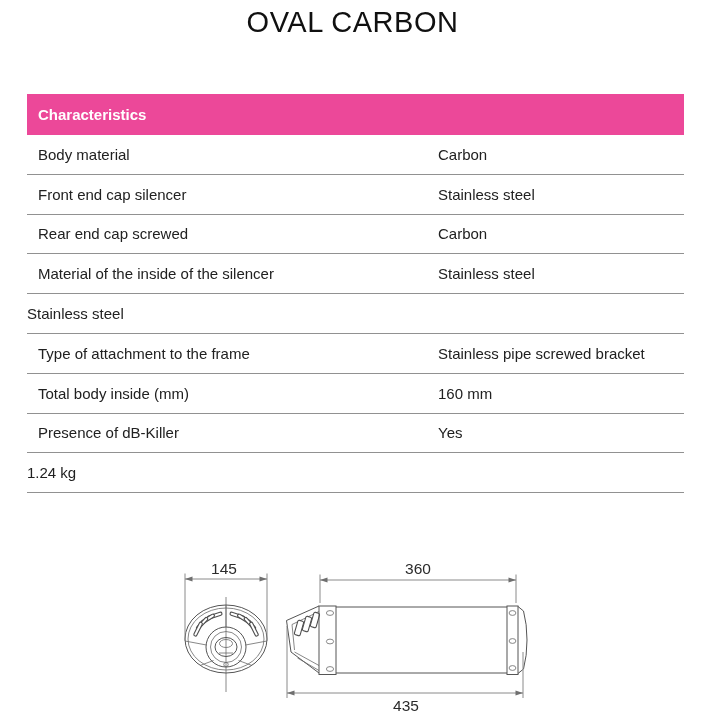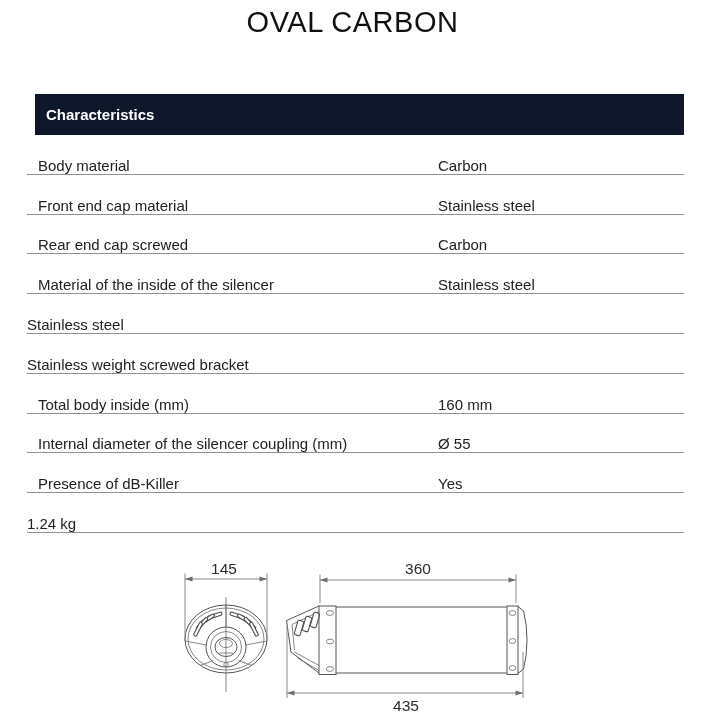--- a/index.html
+++ b/index.html
@@ -9,27 +9,26 @@
   }
   .page-title{
     position:absolute;top:6px;left:0;width:705px;margin:0;
     text-align:center;font-size:29px;font-weight:400;letter-spacing:.5px;
     color:#101010;
   }
   .char-table{
     position:absolute;left:27px;top:94px;width:657px;
   }
   .table-header{
-    box-sizing:border-box;height:41px;background:#0f172a;color:#ffffff;
+    box-sizing:border-box;height:41px;background:#ec4899;color:#ffffff;
     font-size:15px;font-weight:bold;display:flex;align-items:center;
     padding-left:11px;
-    margin-left:8px;
   }
   .row{
-    box-sizing:border-box;height:39.8px;display:flex;align-items:flex-end;
+    box-sizing:border-box;height:39.8px;display:flex;align-items:center;
     border-bottom:1.5px solid #919191;font-size:15px;color:#212121;
   }
   .row .label{box-sizing:border-box;padding-left:11px;width:411px;flex:none;}
   .row .value{flex:1;}
   svg.drawing{position:absolute;left:0;top:0;pointer-events:none;}
   svg text{font-family:"Liberation Sans", sans-serif;font-size:15.5px;fill:#2b2b2b;}
   .part{stroke:#555555;stroke-width:1;fill:none;}
   .part-thin{stroke:#6a6a6a;stroke-width:.8;fill:none;}
   .dim{stroke:#8a8a8a;stroke-width:1;fill:none;}
   .arrow{fill:#6f6f6f;stroke:none;}
@@ -42,44 +41,41 @@
 <h1 class="page-title">OVAL CARBON</h1>
 
 <div class="char-table">
   <div class="table-header">Characteristics</div>
   <div>
     <div class="row">
       <div class="label">Body material</div>
       <div class="value">Carbon</div>
     </div>
   <div class="row">
-      <div class="label">Front end cap material</div>
+      <div class="label">Front end cap silencer</div>
       <div class="value">Stainless steel</div>
     </div>
       <div class="row">
       <div class="label">Rear end cap screwed</div>
       <div class="value">Carbon</div>
     </div>
       <div class="row">
       <div class="label">Material of the inside of the silencer</div>
       <div class="value">Stainless steel</div>
     </div>
       <div class="row">
       <div class="value">Stainless steel</div>
     </div>
       <div class="row">
-      <div class="value">Stainless weight screwed bracket</div>
+      <div class="label">Type of attachment to the frame</div>
+      <div class="value">Stainless pipe screwed bracket</div>
     </div>
       <div class="row">
       <div class="label">Total body inside (mm)</div>
       <div class="value">160 mm</div>
-    </div>
-      <div class="row">
-      <div class="label">Internal diameter of the silencer coupling (mm)</div>
-      <div class="value">Ø 55</div>
     </div>
       <div class="row">
       <div class="label">Presence of dB-Killer</div>
       <div class="value">Yes</div>
     </div>
       <div class="row">
       <div class="value">1.24 kg</div>
     </div>
     </div>
 </div>

